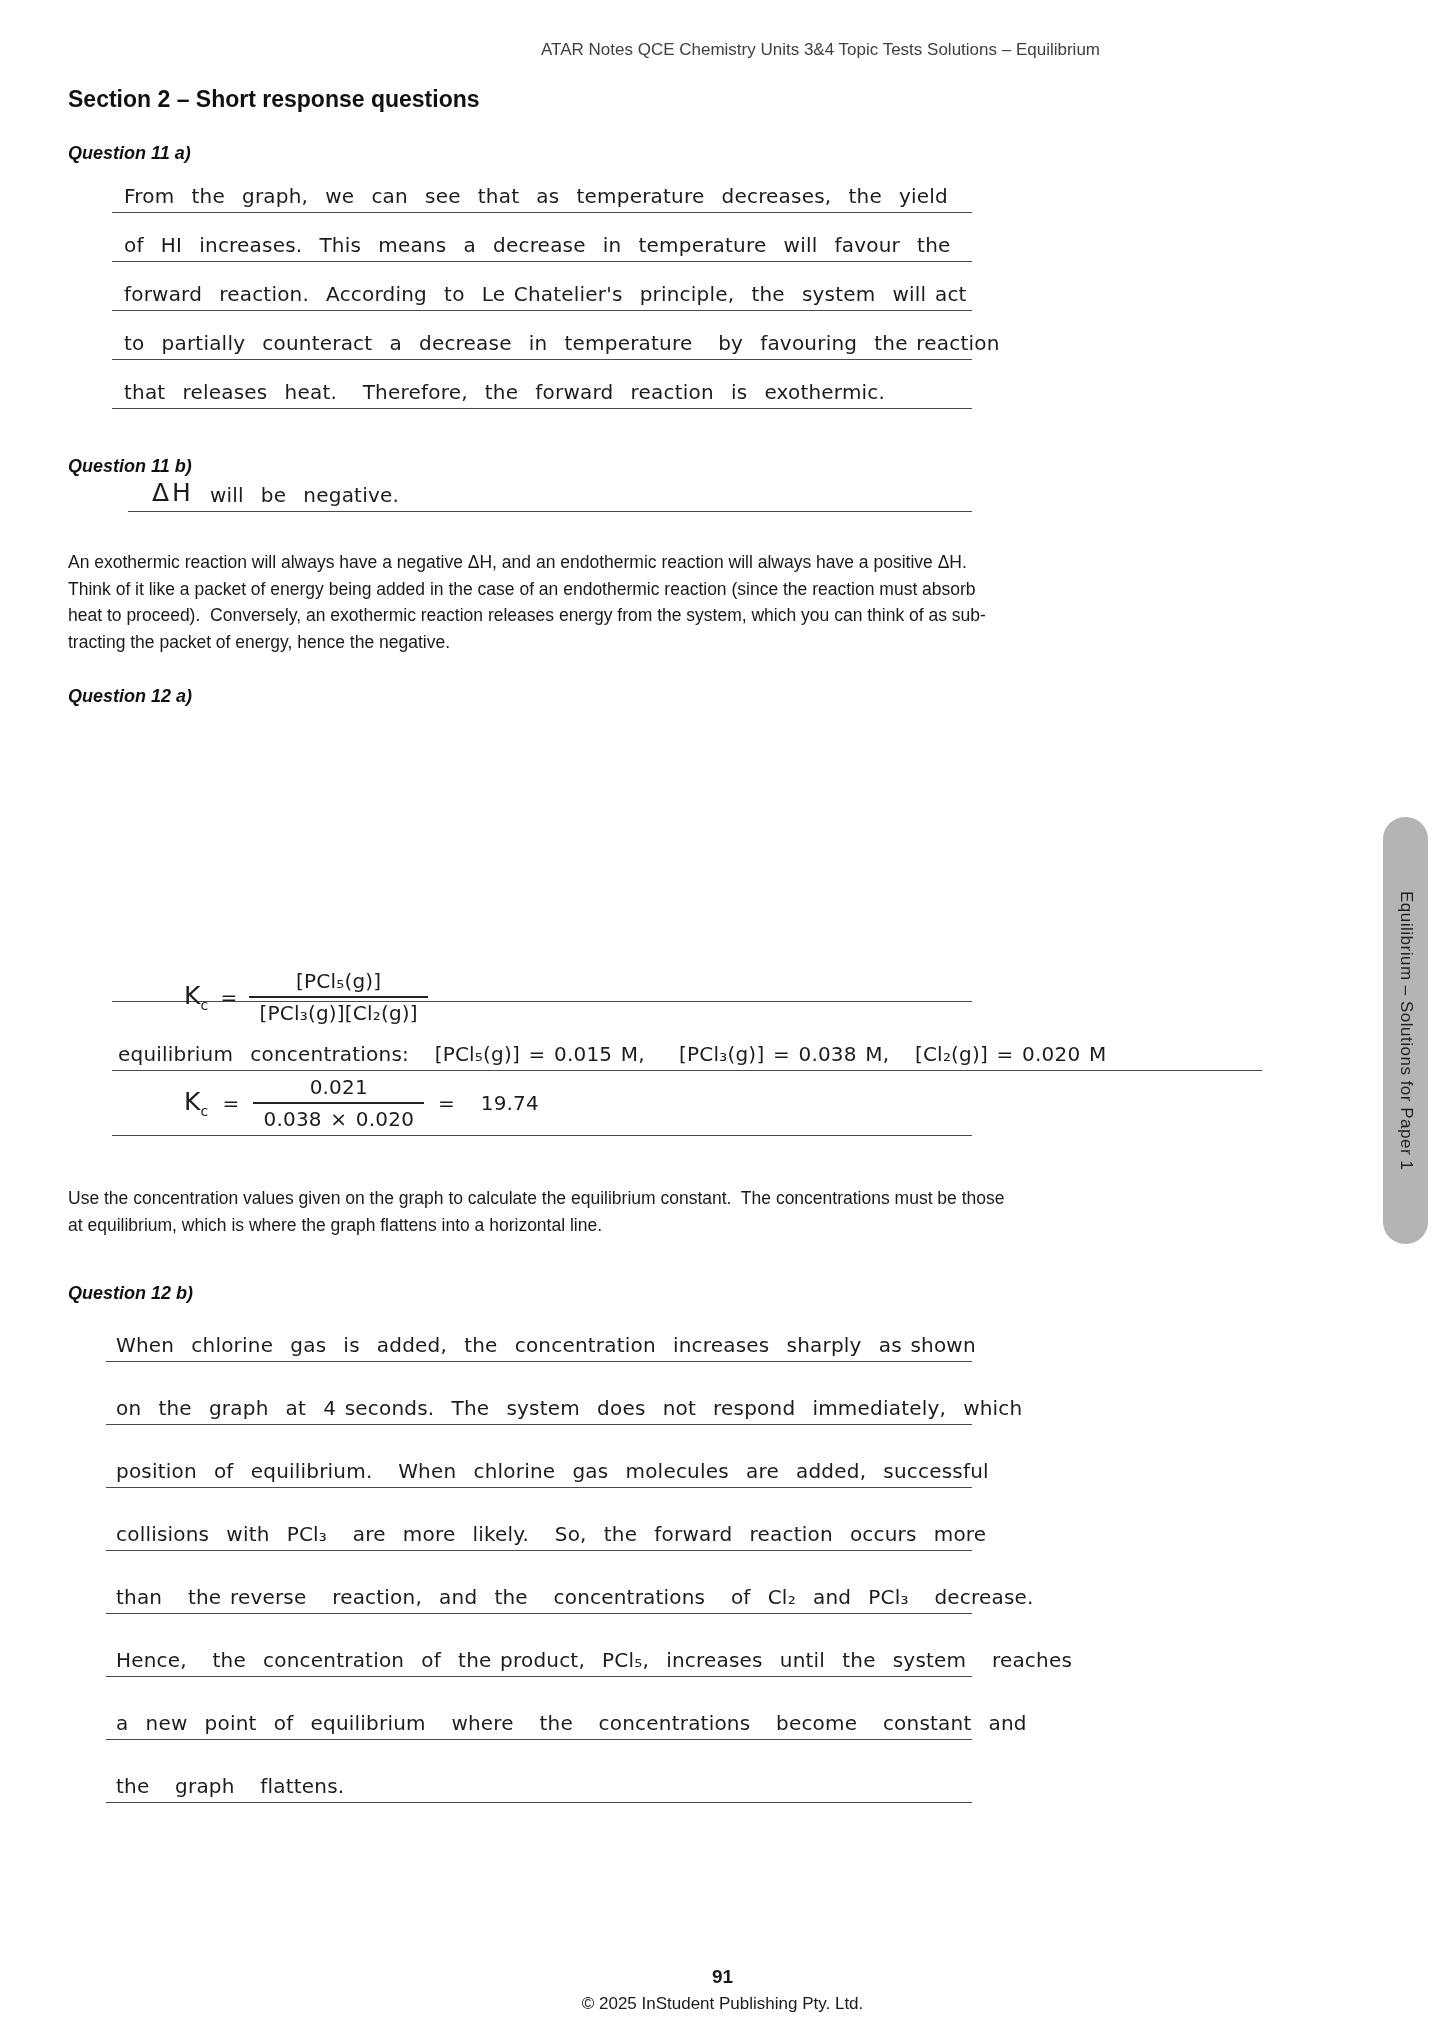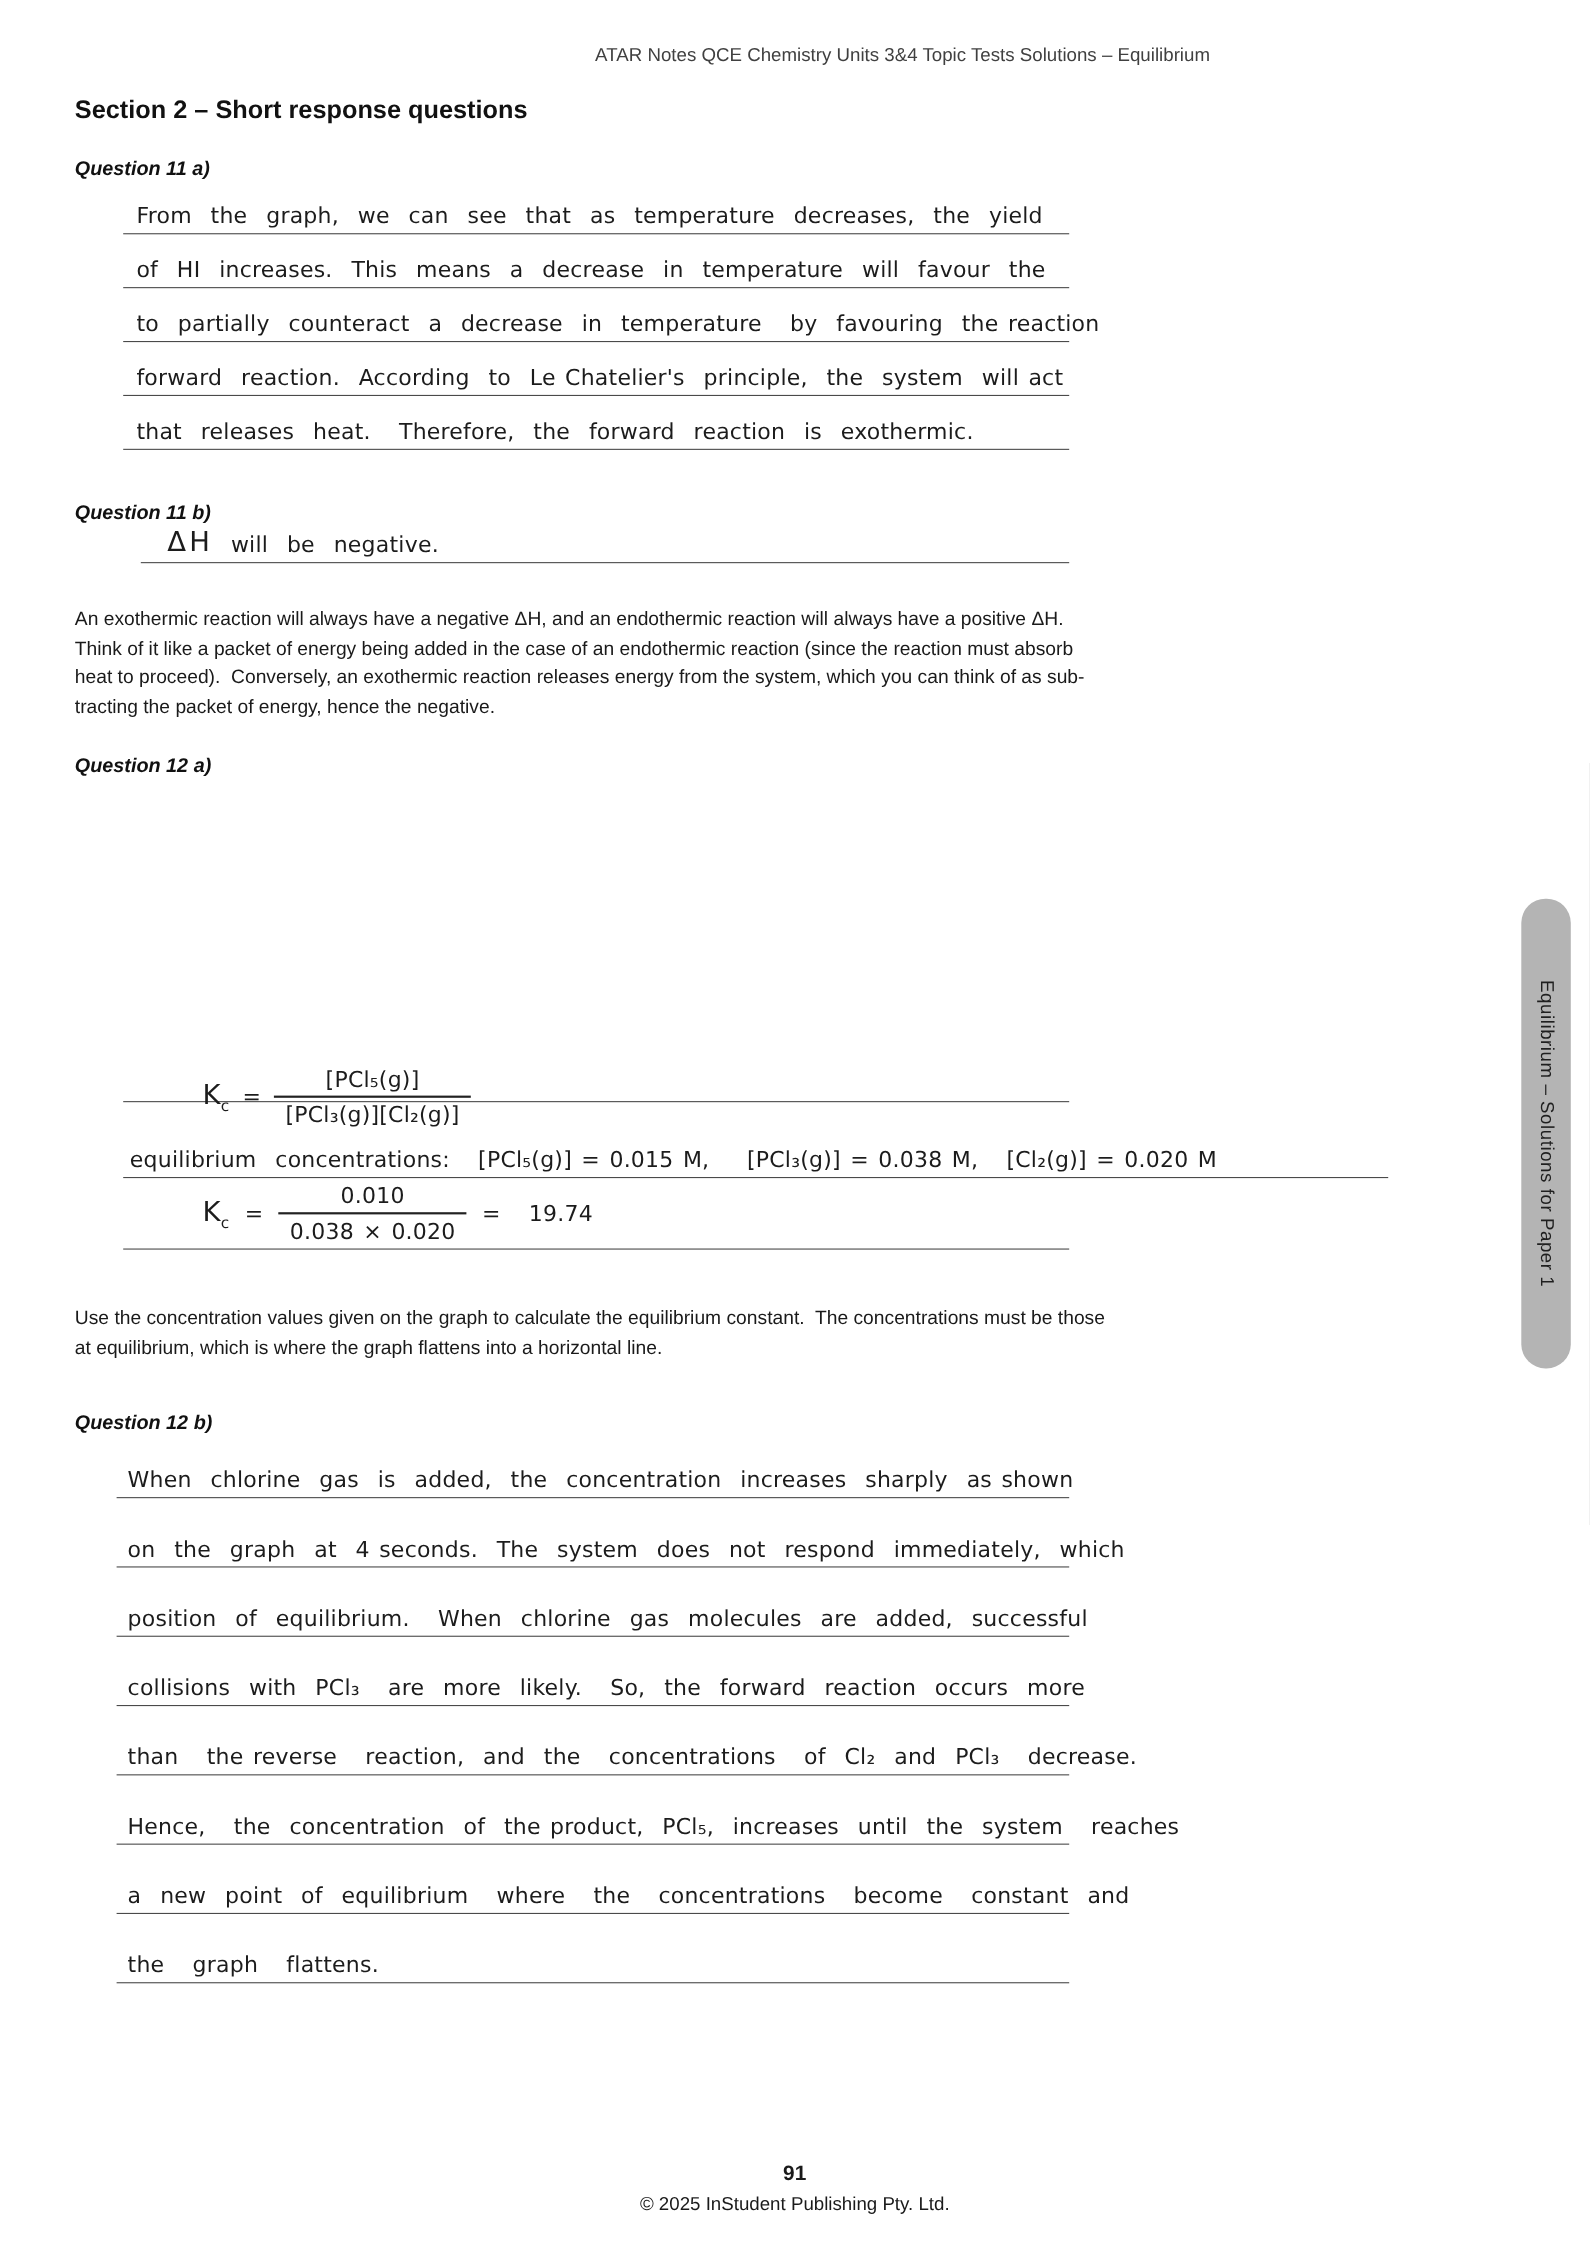--- a/index.html
+++ b/index.html
@@ -142,24 +142,24 @@
 
   <div class="q-label" style="top:143px;left:68px">Question 11 a)</div>
   <div class="lines lines-q11a">
     <div class="hw-line">
         <span class="hw">From  the  graph,  we  can  see  that  as  temperature  decreases,  the  yield</span>
       </div>
     <div class="hw-line">
         <span class="hw">of  HI  increases.  This  means  a  decrease  in  temperature  will  favour  the</span>
       </div>
     <div class="hw-line">
+        <span class="hw">forward  reaction.  According  to  Le Chatelier's  principle,  the  system  will act</span>
+      </div>
+    <div class="hw-line">
         <span class="hw">to  partially  counteract  a  decrease  in  temperature   by  favouring  the reaction</span>
-      </div>
-    <div class="hw-line">
-        <span class="hw">forward  reaction.  According  to  Le Chatelier's  principle,  the  system  will act</span>
       </div>
     <div class="hw-line">
         <span class="hw">that  releases  heat.   Therefore,  the  forward  reaction  is  exothermic.</span>
       </div>
   </div>
 
   <div class="q-label" style="top:456px;left:68px">Question 11 b)</div>
   <div class="hw-line line-q11b">
     <span class="hw dh">ΔH</span>
     <span class="hw">will  be  negative.</span>
@@ -187,21 +187,21 @@
 
   <div class="hw-line conc-line">
     <span class="hw">equilibrium  concentrations:   [PCl₅(g)] = 0.015 M,    [PCl₃(g)] = 0.038 M,   [Cl₂(g)] = 0.020 M</span>
   </div>
 
   <div class="hw-line calc-line">
     <div class="hw calc-expr">
       <span class="kvar"><span>K</span><sub>c</sub></span>
       <span>=</span>
       <span class="frac">
-        <span class="num">0.010</span>
+        <span class="num">0.021</span>
         <span class="den">0.038 × 0.020</span>
       </span>
       <span>=   19.74</span>
     </div>
   </div>
 
   <div class="note" style="top:1185px">
     <div class="note-line">Use the concentration values given on the graph to calculate the equilibrium constant.  The concentrations must be those</div>
     <div class="note-line">at equilibrium, which is where the graph flattens into a horizontal line.</div>
   </div>

